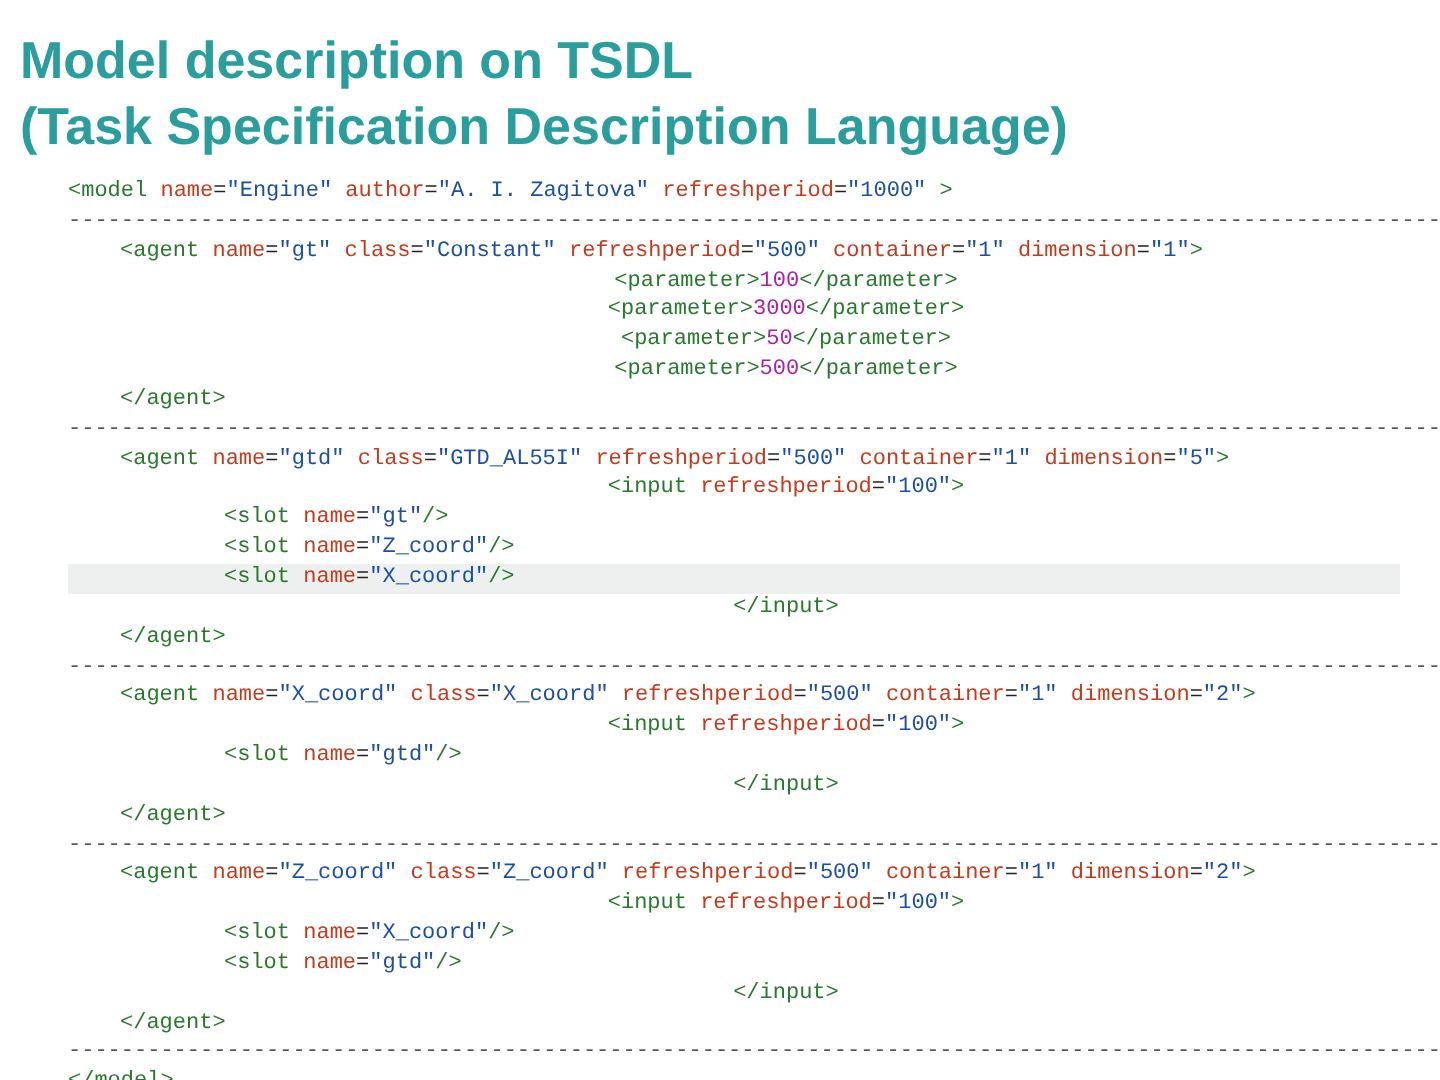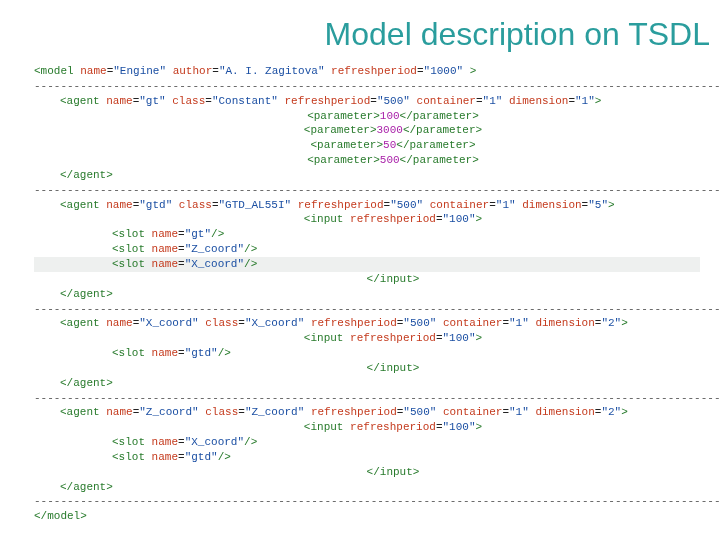--- a/index.html
+++ b/index.html
@@ -5,26 +5,26 @@
   body {
     margin: 0;
     padding: 0;
     width: 720px;
     height: 540px;
     background: #fff;
     font-family: Arial, Helvetica, sans-serif;
     overflow: hidden;
   }
   .title {
-    text-align: right;
+    text-align: left;
     color: #2a9d9d;
-    font-size: 32px;
+    font-size: 26px;
     line-height: 1.25;
     padding: 14px 10px 10px 10px;
-    font-weight: 400;
+    font-weight: 700;
   }
   .code-block {
     padding: 0 20px 10px 34px;
     font-family: Consolas, "Courier New", monospace;
     font-size: 11px;
     line-height: 1.35;
     color: #222;
     white-space: pre;
   }
   .line { display: block; }
@@ -43,15 +43,16 @@
   .ind1 { padding-left: 0px; }
   .ind2 { padding-left: 26px; }
   .ind3 { padding-left: 52px; text-align: center; }
   .ind4 { padding-left: 78px; }
 </style>
 </head>
 <body>
 
 <div class="title">
   <span>Model description on TSDL</span><br>
+  <span>(Task Specification Description Language)</span>
 </div>
 
 <div class="code-block" id="code-target"><span class="line ind1"><span class="t-punc">&lt;</span><span class="t-tag">model</span><span class="t-attr"> name</span><span class="t-eq">=</span><span class="t-str">"Engine"</span><span class="t-attr"> author</span><span class="t-eq">=</span><span class="t-str">"A. I. Zagitova"</span><span class="t-attr"> refreshperiod</span><span class="t-eq">=</span><span class="t-str">"1000"</span><span class="t-tag"> </span><span class="t-punc">&gt;</span></span><span class="hr-line">---------------------------------------------------------------------------------------------------------</span><span class="line ind2"><span class="t-punc">&lt;</span><span class="t-tag">agent</span><span class="t-attr"> name</span><span class="t-eq">=</span><span class="t-str">"gt"</span><span class="t-attr"> class</span><span class="t-eq">=</span><span class="t-str">"Constant"</span><span class="t-attr"> refreshperiod</span><span class="t-eq">=</span><span class="t-str">"500"</span><span class="t-attr"> container</span><span class="t-eq">=</span><span class="t-str">"1"</span><span class="t-attr"> dimension</span><span class="t-eq">=</span><span class="t-str">"1"</span><span class="t-punc">&gt;</span></span><span class="line ind3"><span class="t-punc">&lt;</span><span class="t-tag">parameter</span><span class="t-punc">&gt;</span><span class="t-text">100</span><span class="t-punc">&lt;/</span><span class="t-tag">parameter</span><span class="t-punc">&gt;</span></span><span class="line ind3"><span class="t-punc">&lt;</span><span class="t-tag">parameter</span><span class="t-punc">&gt;</span><span class="t-text">3000</span><span class="t-punc">&lt;/</span><span class="t-tag">parameter</span><span class="t-punc">&gt;</span></span><span class="line ind3"><span class="t-punc">&lt;</span><span class="t-tag">parameter</span><span class="t-punc">&gt;</span><span class="t-text">50</span><span class="t-punc">&lt;/</span><span class="t-tag">parameter</span><span class="t-punc">&gt;</span></span><span class="line ind3"><span class="t-punc">&lt;</span><span class="t-tag">parameter</span><span class="t-punc">&gt;</span><span class="t-text">500</span><span class="t-punc">&lt;/</span><span class="t-tag">parameter</span><span class="t-punc">&gt;</span></span><span class="line ind2"><span class="t-punc">&lt;/</span><span class="t-tag">agent</span><span class="t-punc">&gt;</span></span><span class="hr-line">---------------------------------------------------------------------------------------------------------</span><span class="line ind2"><span class="t-punc">&lt;</span><span class="t-tag">agent</span><span class="t-attr"> name</span><span class="t-eq">=</span><span class="t-str">"gtd"</span><span class="t-attr"> class</span><span class="t-eq">=</span><span class="t-str">"GTD_AL55I"</span><span class="t-attr"> refreshperiod</span><span class="t-eq">=</span><span class="t-str">"500"</span><span class="t-attr"> container</span><span class="t-eq">=</span><span class="t-str">"1"</span><span class="t-attr"> dimension</span><span class="t-eq">=</span><span class="t-str">"5"</span><span class="t-punc">&gt;</span></span><span class="line ind3"><span class="t-punc">&lt;</span><span class="t-tag">input</span><span class="t-attr"> refreshperiod</span><span class="t-eq">=</span><span class="t-str">"100"</span><span class="t-punc">&gt;</span></span><span class="line ind4"><span class="t-punc">&lt;</span><span class="t-tag">slot</span><span class="t-attr"> name</span><span class="t-eq">=</span><span class="t-str">"gt"</span><span class="t-punc">/&gt;</span></span><span class="line ind4"><span class="t-punc">&lt;</span><span class="t-tag">slot</span><span class="t-attr"> name</span><span class="t-eq">=</span><span class="t-str">"Z_coord"</span><span class="t-punc">/&gt;</span></span><span class="line ind4 hl"><span class="t-punc">&lt;</span><span class="t-tag">slot</span><span class="t-attr"> name</span><span class="t-eq">=</span><span class="t-str">"X_coord"</span><span class="t-punc">/&gt;</span></span><span class="line ind3"><span class="t-punc">&lt;/</span><span class="t-tag">input</span><span class="t-punc">&gt;</span></span><span class="line ind2"><span class="t-punc">&lt;/</span><span class="t-tag">agent</span><span class="t-punc">&gt;</span></span><span class="hr-line">---------------------------------------------------------------------------------------------------------</span><span class="line ind2"><span class="t-punc">&lt;</span><span class="t-tag">agent</span><span class="t-attr"> name</span><span class="t-eq">=</span><span class="t-str">"X_coord"</span><span class="t-attr"> class</span><span class="t-eq">=</span><span class="t-str">"X_coord"</span><span class="t-attr"> refreshperiod</span><span class="t-eq">=</span><span class="t-str">"500"</span><span class="t-attr"> container</span><span class="t-eq">=</span><span class="t-str">"1"</span><span class="t-attr"> dimension</span><span class="t-eq">=</span><span class="t-str">"2"</span><span class="t-punc">&gt;</span></span><span class="line ind3"><span class="t-punc">&lt;</span><span class="t-tag">input</span><span class="t-attr"> refreshperiod</span><span class="t-eq">=</span><span class="t-str">"100"</span><span class="t-punc">&gt;</span></span><span class="line ind4"><span class="t-punc">&lt;</span><span class="t-tag">slot</span><span class="t-attr"> name</span><span class="t-eq">=</span><span class="t-str">"gtd"</span><span class="t-punc">/&gt;</span></span><span class="line ind3"><span class="t-punc">&lt;/</span><span class="t-tag">input</span><span class="t-punc">&gt;</span></span><span class="line ind2"><span class="t-punc">&lt;/</span><span class="t-tag">agent</span><span class="t-punc">&gt;</span></span><span class="hr-line">---------------------------------------------------------------------------------------------------------</span><span class="line ind2"><span class="t-punc">&lt;</span><span class="t-tag">agent</span><span class="t-attr"> name</span><span class="t-eq">=</span><span class="t-str">"Z_coord"</span><span class="t-attr"> class</span><span class="t-eq">=</span><span class="t-str">"Z_coord"</span><span class="t-attr"> refreshperiod</span><span class="t-eq">=</span><span class="t-str">"500"</span><span class="t-attr"> container</span><span class="t-eq">=</span><span class="t-str">"1"</span><span class="t-attr"> dimension</span><span class="t-eq">=</span><span class="t-str">"2"</span><span class="t-punc">&gt;</span></span><span class="line ind3"><span class="t-punc">&lt;</span><span class="t-tag">input</span><span class="t-attr"> refreshperiod</span><span class="t-eq">=</span><span class="t-str">"100"</span><span class="t-punc">&gt;</span></span><span class="line ind4"><span class="t-punc">&lt;</span><span class="t-tag">slot</span><span class="t-attr"> name</span><span class="t-eq">=</span><span class="t-str">"X_coord"</span><span class="t-punc">/&gt;</span></span><span class="line ind4"><span class="t-punc">&lt;</span><span class="t-tag">slot</span><span class="t-attr"> name</span><span class="t-eq">=</span><span class="t-str">"gtd"</span><span class="t-punc">/&gt;</span></span><span class="line ind3"><span class="t-punc">&lt;/</span><span class="t-tag">input</span><span class="t-punc">&gt;</span></span><span class="line ind2"><span class="t-punc">&lt;/</span><span class="t-tag">agent</span><span class="t-punc">&gt;</span></span><span class="hr-line">---------------------------------------------------------------------------------------------------------</span><span class="line ind1"><span class="t-punc">&lt;/</span><span class="t-tag">model</span><span class="t-punc">&gt;</span></span></div>
 
 </body></html>

